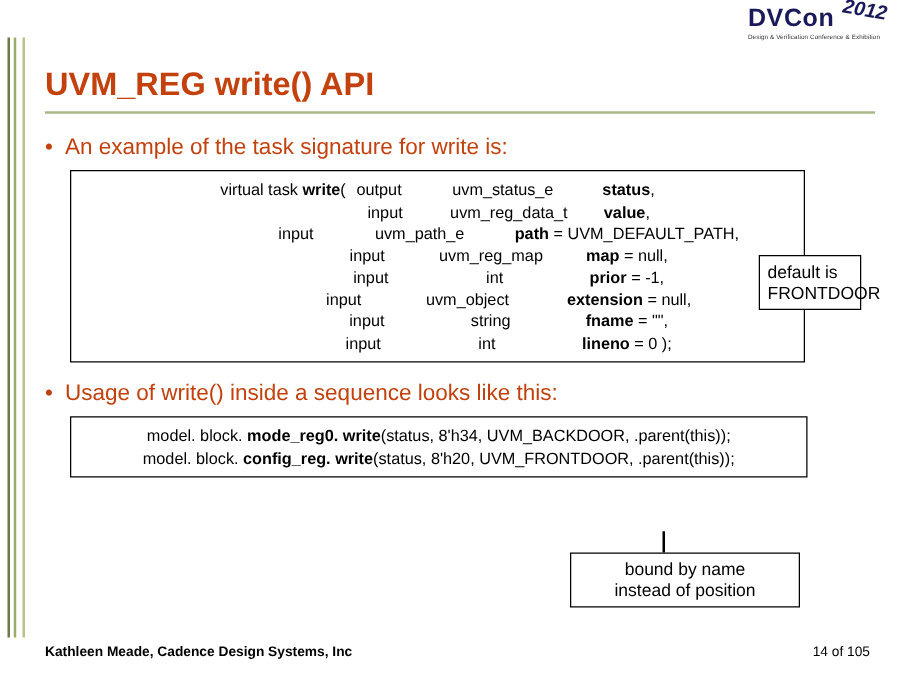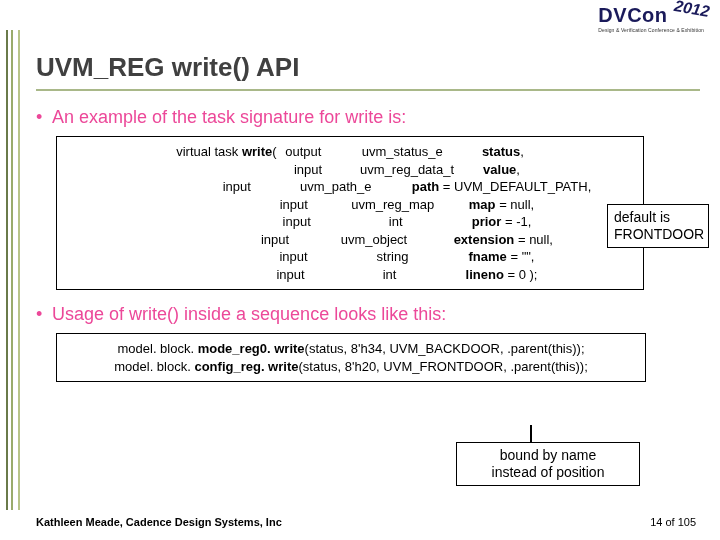--- a/index.html
+++ b/index.html
@@ -59,28 +59,28 @@
   }
   .content {
     position: absolute;
     left: 36px;
     right: 20px;
     top: 52px;
   }
   .title {
     font-size: 26px;
     font-weight: bold;
-    color: #404040;
+    color: #c2410c;
     border-bottom: 2px solid #a9b889;
     padding-bottom: 6px;
     margin-bottom: 16px;
   }
   .bullet {
     font-size: 18px;
-    color: #ec4899;
+    color: #c2410c;
     margin: 8px 0 8px 0;
     padding-left: 16px;
     position: relative;
   }
   .bullet::before {
     content: "•";
     position: absolute;
     left: 0;
     top: 0;
   }
@@ -107,21 +107,21 @@
     position: absolute;
     border: 1.5px solid #000;
     background: #fff;
     font-size: 14px;
     padding: 4px 6px;
     line-height: 1.2;
   }
   .callout.c1 {
     left: 607px;
     top: 204px;
-    width: 102px;
+    width: 82px;
   }
   .callout.c2 {
     left: 456px;
     top: 442px;
     width: 184px;
     text-align: center;
   }
   .line-conn {
     position: absolute;
     background: #000;

